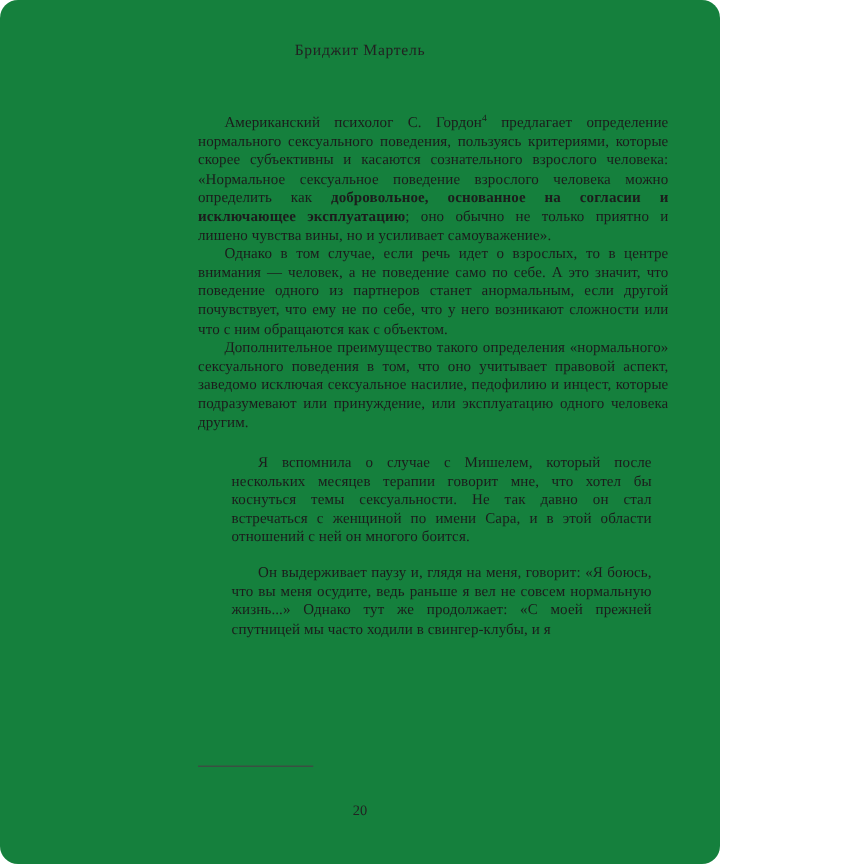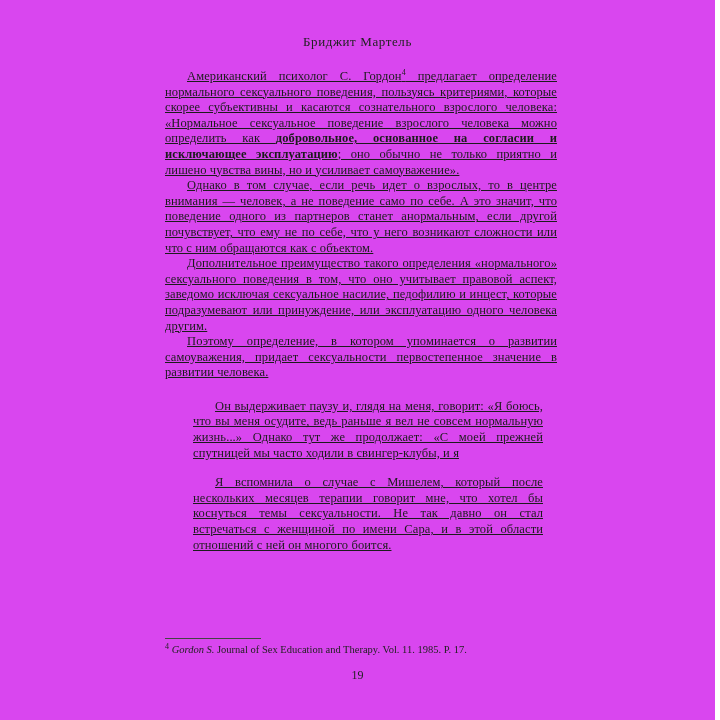--- a/index.html
+++ b/index.html
@@ -2,47 +2,47 @@
 <html lang="ru"><head>
 <meta charset="utf-8">
 <style>
   html, body {
     margin: 0;
     padding: 0;
     background: #ffffff;
   }
   .page {
     position: relative;
-    width: 715px;
+    width: 600px;
     height: 720px;
-    background: #d946ef;
+    background: #15803d;
     overflow: hidden;
     font-family: "Liberation Serif", "DejaVu Serif", serif;
     color: #1c1c1c;
+    border-radius: 15px;
   }
   .running-header {
     position: absolute;
     top: 34px;
     left: 0;
     width: 100%;
     text-align: center;
     font-size: 13px;
     letter-spacing: 0.6px;
     color: #222;
   }
   .text-block {
     position: absolute;
-    top: 69px;
+    top: 95px;
     left: 165px;
     width: 392px;
     font-size: 12.5px;
     line-height: 15.6px;
     text-align: justify;
     letter-spacing: 0.1px;
-    text-decoration: underline;
   }
   .para {
     margin: 0;
     text-indent: 22px;
   }
   .para b { font-weight: bold; }
   sup.fnref {
     font-size: 8px;
     line-height: 0;
     vertical-align: super;
@@ -92,30 +92,28 @@
   <div class="running-header">Бриджит Мартель</div>
 
   <div class="text-block">
 
     <p class="para"><span>Американский психолог С. Гордон</span><sup class="fnref">4</sup><span> предлагает определение нормального сексуального поведения, пользуясь критериями, которые скорее субъективны и касаются сознательного взрослого человека: «Нормальное сексуальное поведение взрослого человека можно определить как </span><b>добровольное, основанное на согласии и исключающее эксплуатацию</b><span>; оно обычно не только приятно и лишено чувства вины, но и усиливает самоуважение».</span></p>
 
     <p class="para">Однако в том случае, если речь идет о взрослых, то в центре внимания — человек, а не поведение само по себе. А это значит, что поведение одного из партнеров станет анормальным, если другой почувствует, что ему не по себе, что у него возникают сложности или что с ним обращаются как с объектом.</p>
 
     <p class="para">Дополнительное преимущество такого определения «нормального» сексуального поведения в том, что оно учитывает правовой аспект, заведомо исключая сексуальное насилие, педофилию и инцест, которые подразумевают или принуждение, или эксплуатацию одного человека другим.</p>
 
-    <p class="para">Поэтому определение, в котором упоминается о развитии самоуважения, придает сексуальности первостепенное значение в развитии человека.</p>
 
 
     <div class="case-block">
+      <p class="para">Я вспомнила о случае с Мишелем, который после нескольких месяцев терапии говорит мне, что хотел бы коснуться темы сексуальности. Не так давно он стал встречаться с женщиной по имени Сара, и в этой области отношений с ней он многого боится.</p>
       <p class="para">Он выдерживает паузу и, глядя на меня, говорит: «Я боюсь, что вы меня осудите, ведь раньше я вел не совсем нормальную жизнь...» Однако тут же продолжает: «С моей прежней спутницей мы часто ходили в свингер-клубы, и я</p>
-      <p class="para">Я вспомнила о случае с Мишелем, который после нескольких месяцев терапии говорит мне, что хотел бы коснуться темы сексуальности. Не так давно он стал встречаться с женщиной по имени Сара, и в этой области отношений с ней он многого боится.</p>
     </div>
 
   </div>
 
   <div class="footnote-area">
     <div class="footnote-rule"></div>
-    <p class="footnote"><sup class="fnref">4</sup> <i>Gordon S.</i><span> Journal of Sex Education and Therapy. Vol. 11. 1985. P. 17.</span></p>
   </div>
 
-  <div class="page-number">19</div>
+  <div class="page-number">20</div>
 
 </div>
 
 </body></html>

